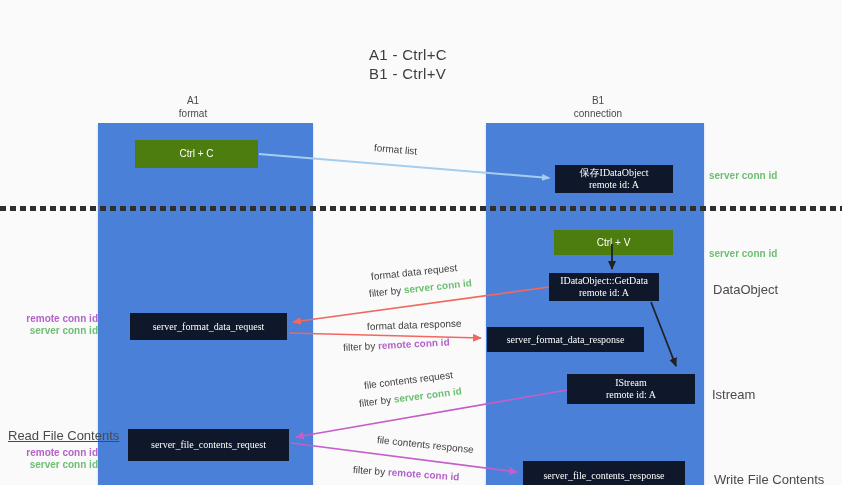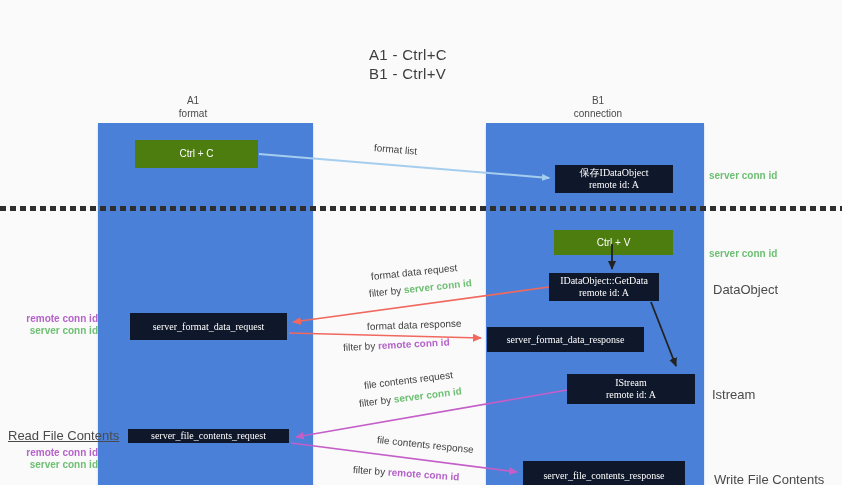--- a/index.html
+++ b/index.html
@@ -104,21 +104,21 @@
 
   <div class="node orange" style="left:130px; top:277px; width:157px; height:27px;">
     <span>server_format_data_request</span>
   </div>
 
   <div class="node orange" style="left:567px; top:338px; width:128px; height:30px;">
     <span>IStream</span>
     <span>remote id: A</span>
   </div>
 
-  <div class="node orange" style="left:128px; top:393px; width:161px; height:14px;">
+  <div class="node orange" style="left:128px; top:393px; width:161px; height:32px;">
     <span>server_file_contents_request</span>
   </div>
 
   <div class="node orange" style="left:523px; top:425px; width:162px; height:29px;">
     <span>server_file_contents_response</span>
   </div>
 
   <div class="mid-label" style="left:374px; top:106px; transform:rotate(5deg);">
     <span>format list</span>
   </div>

